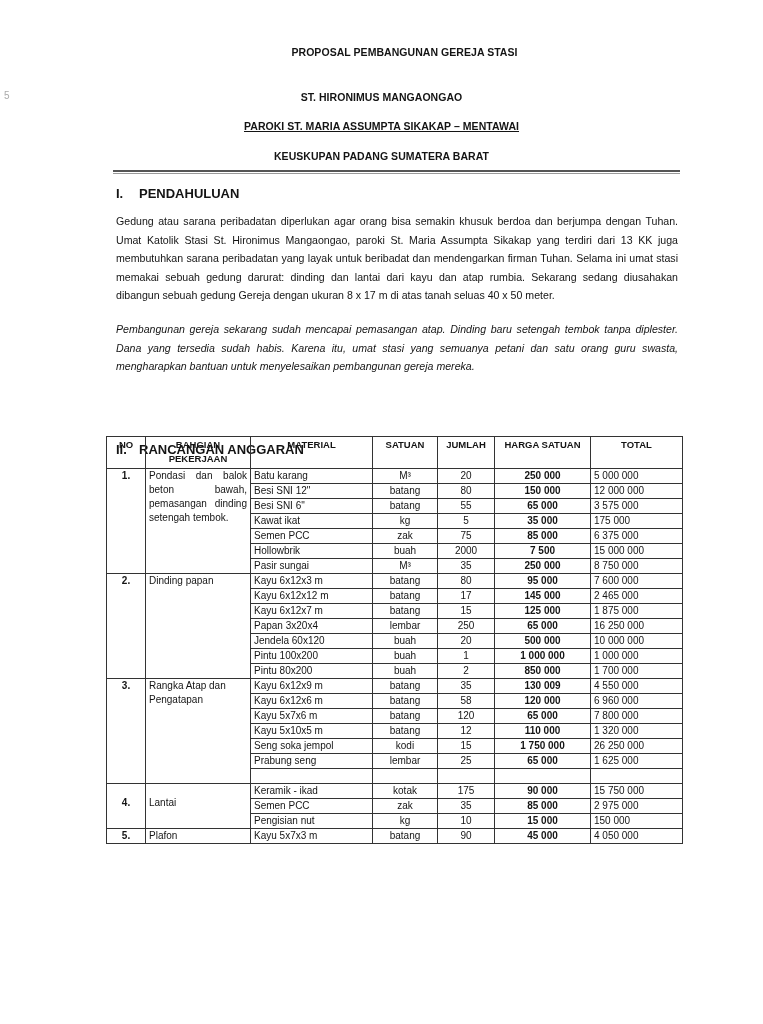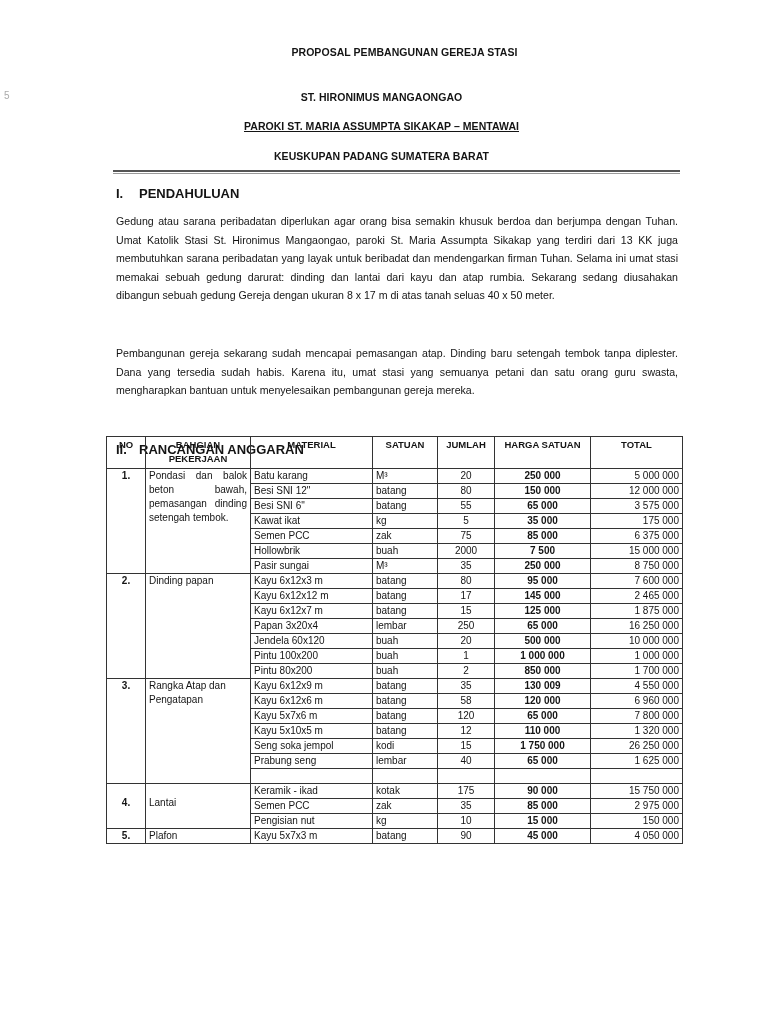--- a/index.html
+++ b/index.html
@@ -15,45 +15,45 @@
           text-align:justify; }
   table.budget { position:absolute; left:106px; top:436px; border-collapse:collapse;
                  font-size:10px; table-layout:fixed;padding-left:8px; }
   table.budget td, table.budget th { border:1px solid #333; padding:0 3px; height:14px; line-height:14px;
                  vertical-align:top; white-space:nowrap; overflow:hidden; }
   table.budget th { font-weight:bold; font-size:9.5px; text-align:center; height:30px; vertical-align:top; line-height:14px; padding-top:1px; }
   .c-no { width:32px; text-align:center; font-weight:bold; }
   .c-part { width:98px; white-space:normal !important; text-align:left; }
   .c-part.justify { text-align:justify; }
   .c-mat { width:115px; }
-  .c-sat { width:58px; text-align:left; }
+  .c-sat { width:58px; text-align:center; }
   .c-jml { width:50px; text-align:center; }
   .c-hrg { width:89px; text-align:center;font-weight:bold; }
-  .c-tot { width:85px; text-align:right; }
+  .c-tot { width:85px; }
   .tall td { height:26px; vertical-align:bottom; }
   .scan-mark { position:absolute; left:4px; top:90px; font-size:10px; color:#aaa; }
 </style>
 </head>
 <body>
 
 <div class="scan-mark">5</div>
 
 <div class="title-line" style="top:46px;margin-left:23px;">PROPOSAL PEMBANGUNAN GEREJA STASI</div>
 <div class="title-line" style="top:91px;">ST. HIRONIMUS MANGAONGAO</div>
 <div class="title-line" style="top:120px;text-decoration:underline;">PAROKI ST. MARIA ASSUMPTA SIKAKAP – MENTAWAI</div>
 <div class="title-line" style="top:150px;">KEUSKUPAN PADANG SUMATERA BARAT</div>
 <div class="rule"></div>
 <div class="rule2"></div>
 
 <div class="section-head" style="top:186px;">
   <span class="num">I.</span><span>PENDAHULUAN</span>
 </div>
 
 <div class="para" style="top:212px;">Gedung atau sarana peribadatan diperlukan agar orang bisa semakin khusuk berdoa dan berjumpa dengan Tuhan. Umat Katolik Stasi St. Hironimus Mangaongao, paroki St. Maria Assumpta Sikakap yang terdiri dari 13 KK  juga membutuhkan sarana peribadatan yang layak untuk beribadat dan mendengarkan firman Tuhan. Selama ini umat stasi memakai sebuah gedung darurat: dinding dan lantai dari kayu dan atap rumbia. Sekarang sedang diusahakan dibangun sebuah gedung Gereja dengan ukuran 8 x 17 m di atas tanah seluas 40 x 50 meter.</div>
-<div class="para" style="top:344px;">Pembangunan gereja sekarang sudah mencapai pemasangan atap. Dinding baru setengah tembok tanpa diplester. Dana yang tersedia sudah habis. Karena itu, umat stasi yang semuanya petani dan satu orang guru swasta, mengharapkan bantuan untuk menyelesaikan pembangunan gereja mereka.</div>
+<div class="para" style="top:320px;font-style:italic;">Pembangunan gereja sekarang sudah mencapai pemasangan atap. Dinding baru setengah tembok tanpa diplester. Dana yang tersedia sudah habis. Karena itu, umat stasi yang semuanya petani dan satu orang guru swasta, mengharapkan bantuan untuk menyelesaikan pembangunan gereja mereka.</div>
 
 <div class="section-head" style="top:430px;margin-top:12px;">
   <span class="num">II.</span><span>RANCANGAN ANGGARAN</span>
 </div>
 
 <table class="budget">
   <thead>
     <tr>
       <th class="c-no">NO</th>
       <th class="c-part" style="text-align:center;">BAHGIAN PEKERJAAN</th>
@@ -200,21 +200,21 @@
       <tr>
         <td class="c-mat">Seng soka jempol</td>
         <td class="c-sat">kodi</td>
         <td class="c-jml">15</td>
         <td class="c-hrg">1 750 000</td>
         <td class="c-tot">26 250 000</td>
       </tr>
       <tr>
         <td class="c-mat">Prabung seng</td>
         <td class="c-sat">lembar</td>
-        <td class="c-jml">40</td>
+        <td class="c-jml">25</td>
         <td class="c-hrg">65 000</td>
         <td class="c-tot">1 625 000</td>
       </tr>
       <tr>
         <td class="c-mat"></td>
         <td class="c-sat"></td>
         <td class="c-jml"></td>
         <td class="c-hrg"></td>
         <td class="c-tot"></td>
       </tr>

